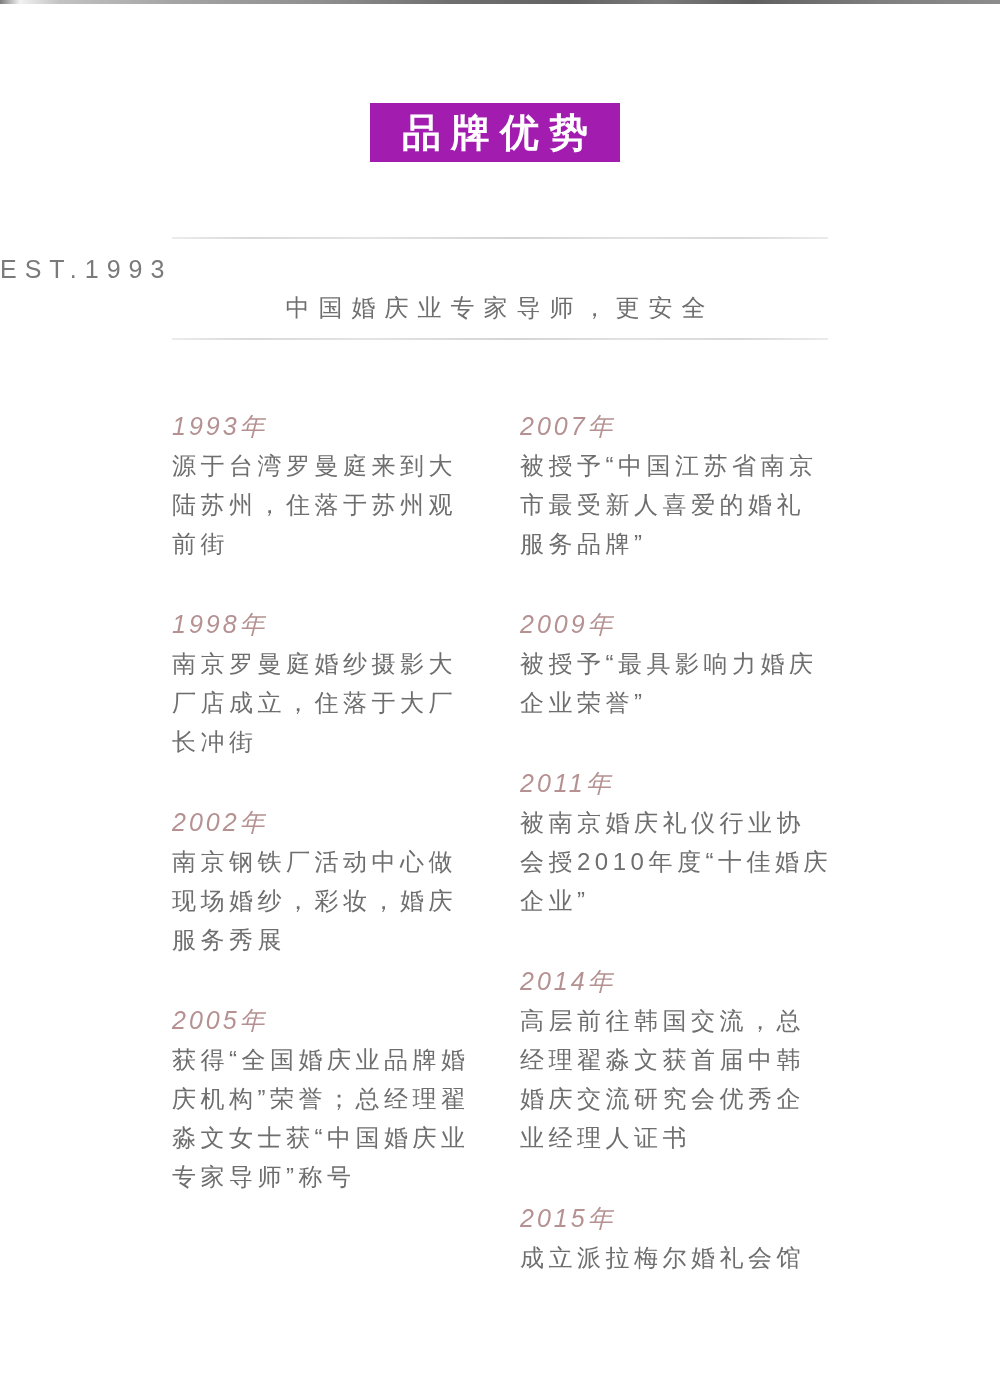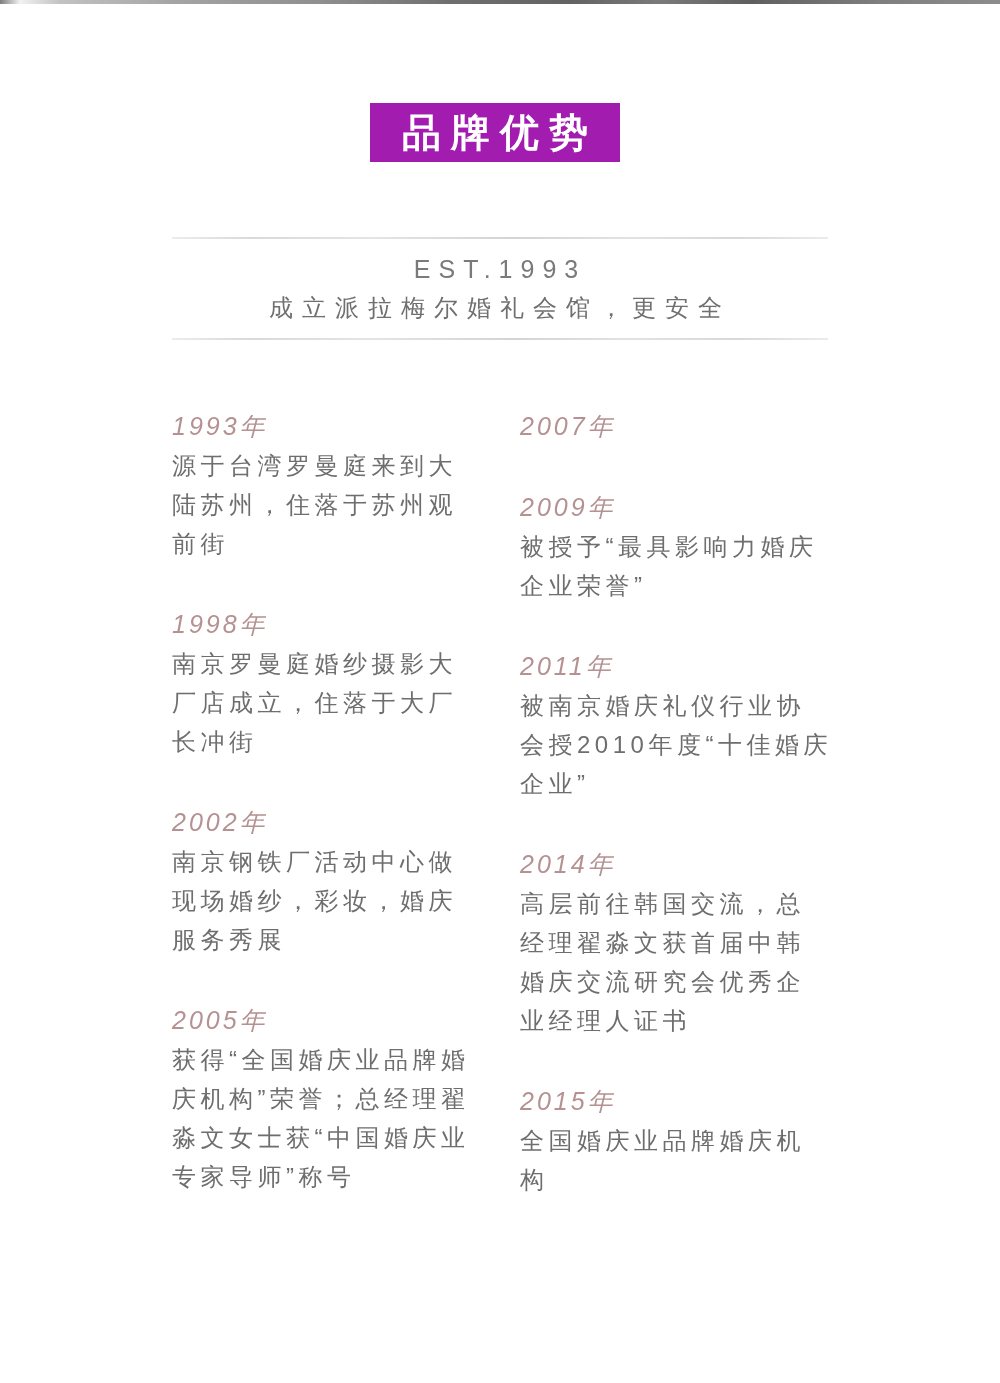--- a/index.html
+++ b/index.html
@@ -50,21 +50,20 @@
     background: linear-gradient(90deg,
       #ececec, #d9d9d9 12%, #e4e4e4 30%, #d4d4d4 52%,
       #e2e2e2 70%, #d8d8d8 86%, #ebebeb);
   }
   .divider-top { top: 237px; }
   .divider-bottom { top: 338px; }
   .est-label {
     position: absolute;
     top: 255px; left: 0;
     width: 1000px;
-    text-align: center;
     font-size: 25px;
     letter-spacing: 8px;
     margin-right: -8px;
     color: #7a7a7a;
   }
   .subtitle {
     position: absolute;
     top: 292px; left: 0;
     width: 1000px;
     text-align: center;
@@ -104,21 +103,21 @@
 
 <div class="top-strip"></div>
 
 <div class="title-box">
   <span class="title-text">品牌优势</span>
 </div>
 
 <div class="divider divider-top"></div>
 
 <div class="est-label">EST.1993</div>
-<div class="subtitle">成立派拉梅尔婚礼会馆，更安全</div>
+<div class="subtitle">中国婚庆业专家导师，更安全</div>
 
 <div class="divider divider-bottom"></div>
 
 <div class="timeline">
 
   <div class="timeline-col col-left">
     <div class="entry">
       <div class="entry-year">1993年</div>
       <div class="entry-text">源于台湾罗曼庭来到大陆苏州，住落于苏州观前街</div>
     </div>
@@ -132,32 +131,33 @@
     </div>
     <div class="entry">
       <div class="entry-year">2005年</div>
       <div class="entry-text">获得“全国婚庆业品牌婚庆机构”荣誉；总经理翟淼文女士获“中国婚庆业专家导师”称号</div>
     </div>
   </div>
 
   <div class="timeline-col col-right">
     <div class="entry">
       <div class="entry-year">2007年</div>
+      <div class="entry-text">被授予“中国江苏省南京市最受新人喜爱的婚礼服务品牌”</div>
     </div>
     <div class="entry">
       <div class="entry-year">2009年</div>
       <div class="entry-text">被授予“最具影响力婚庆企业荣誉”</div>
     </div>
     <div class="entry">
       <div class="entry-year">2011年</div>
       <div class="entry-text">被南京婚庆礼仪行业协会授2010年度“十佳婚庆企业”</div>
     </div>
     <div class="entry">
       <div class="entry-year">2014年</div>
       <div class="entry-text">高层前往韩国交流，总经理翟淼文获首届中韩婚庆交流研究会优秀企业经理人证书</div>
     </div>
     <div class="entry">
       <div class="entry-year">2015年</div>
-      <div class="entry-text">全国婚庆业品牌婚庆机构</div>
+      <div class="entry-text">成立派拉梅尔婚礼会馆</div>
     </div>
   </div>
 
 </div>
 
 </body></html>

